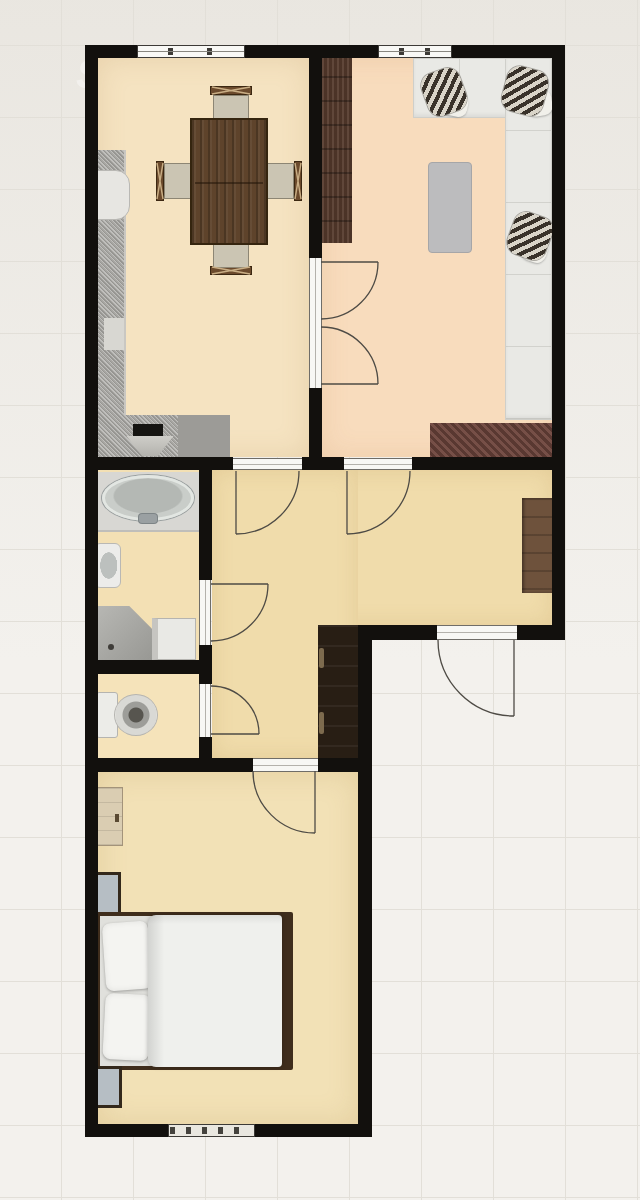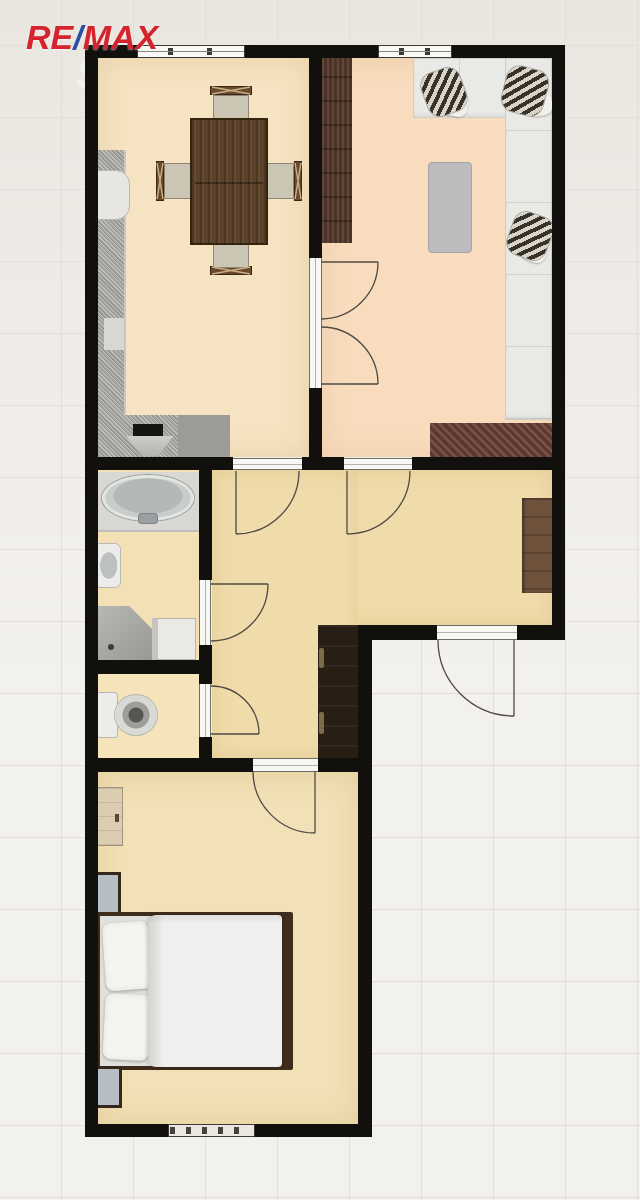--- a/index.html
+++ b/index.html
@@ -217,15 +217,14 @@
       <path d="M253,771 A62 62 0 0 0 315,833"></path>
     </g>
     <g fill="none" stroke="#c9ae85" stroke-width="1.5">
       <path d="M212,87 L250,94 M212,94 L250,87"></path>
       <path d="M212,267 L250,274 M212,274 L250,267"></path>
       <path d="M157,163 L163,199 M163,163 L157,199"></path>
       <path d="M295,163 L301,199 M301,163 L295,199"></path>
     </g>
   </svg>
 
-  <div class="logo"><span class="lr">RE</span><span class="lb">/</span><span class="lr">MAX</span></div>
 
 </div>
 
 </body></html>

